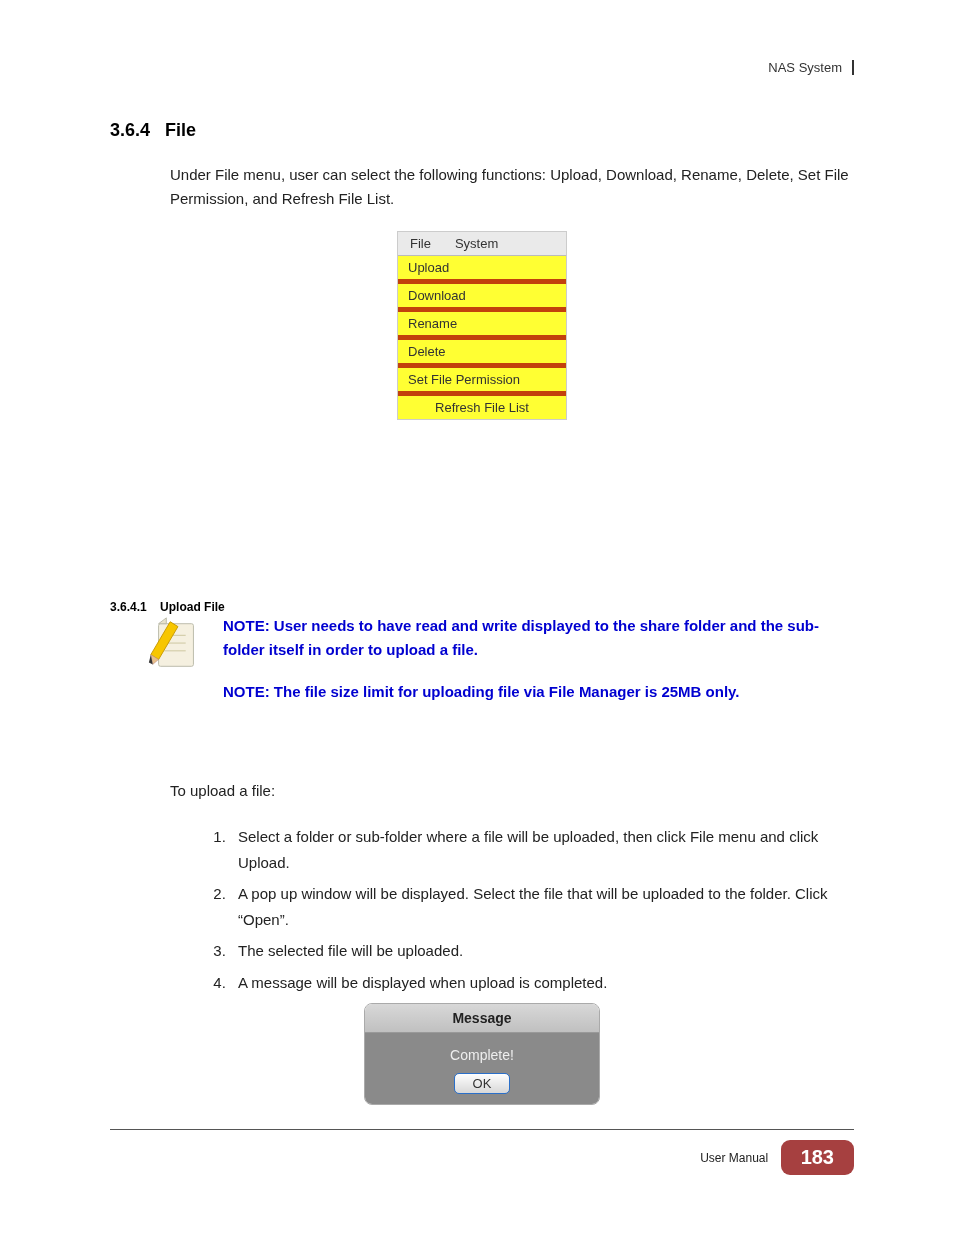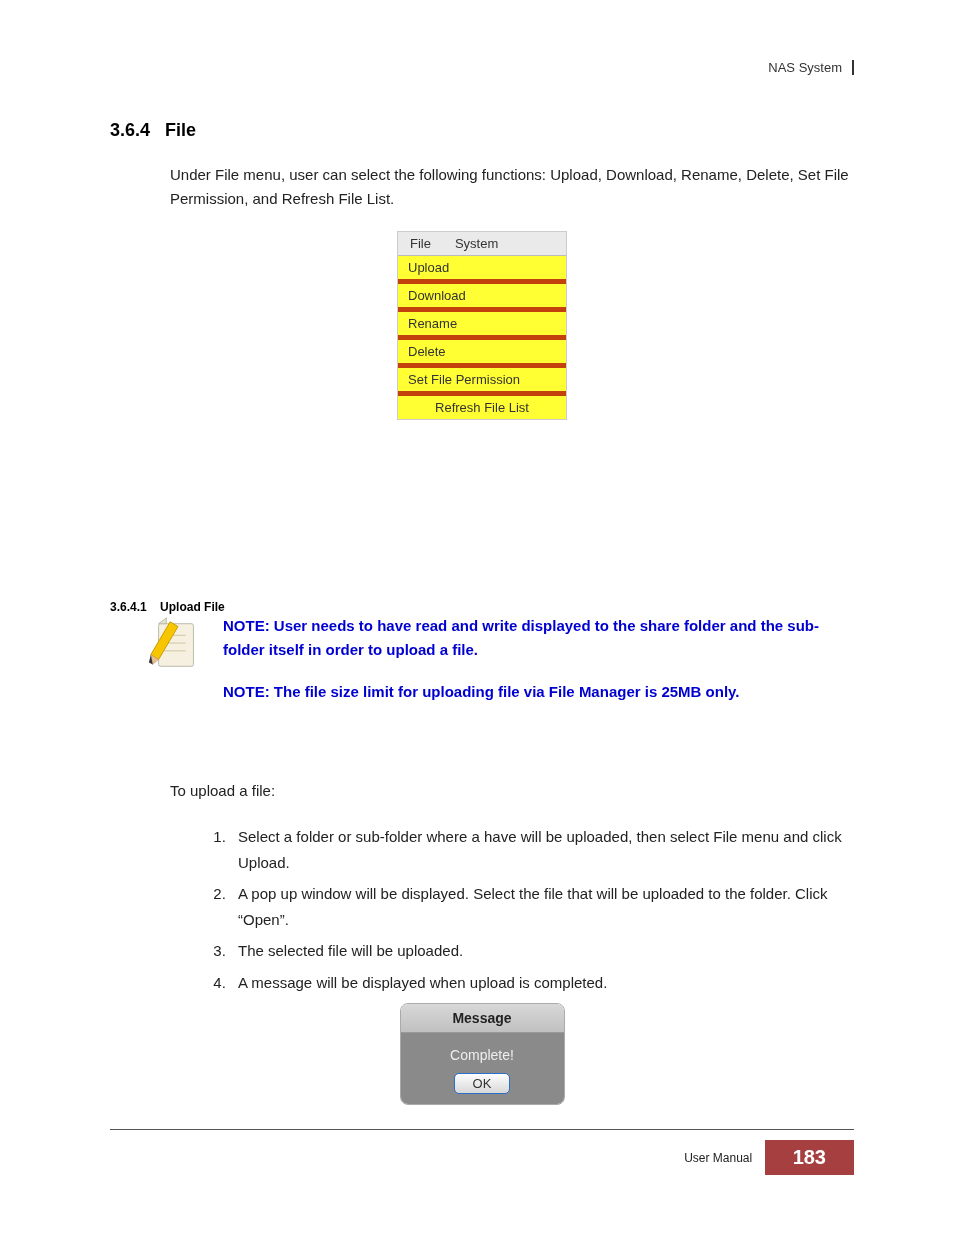--- a/index.html
+++ b/index.html
@@ -95,21 +95,21 @@
     font-size: 15px;
     color: #222;
     line-height: 1.7;
   }
   ol.steps li {
     padding-left: 8px;
     margin-bottom: 6px;
     padding-right: 10px;
   }
   .dialog-figure {
-    width: 165px;
+    width: 236px;
     margin: 8px auto 0 auto;
     border: 1px solid #aaa;
     border-radius: 8px;
     overflow: hidden;
     font-family: "Helvetica Neue", Arial, sans-serif;
   }
   .dialog-title {
     background: linear-gradient(#d8d8d8,#c0c0c0);
     text-align: center;
     font-weight: bold;
@@ -151,22 +151,23 @@
     color: #222;
     margin-right: 8px;
     vertical-align: middle;
   }
   .page-num {
     display: inline-block;
     background: #a64040;
     color: #fff;
     font-weight: bold;
     font-size: 20px;
-    padding: 6px 28px;
+    padding: 6px 20px;
     vertical-align: middle;
+    border-radius: 9px;
   }
   
   .note-svg { width: 62px; height: 62px; }
 </style>
 </head>
 <body>
 
 <div class="page">
 
   <div class="header-right">NAS System</div>
@@ -213,21 +214,21 @@
     </div>
     <div class="note-text">
       <p class="note-para">NOTE: User needs to have read and write displayed to the share folder and the sub-folder itself in order to upload a file.</p>
       <p class="note-para">NOTE: The file size limit for uploading file via File Manager is 25MB only.</p>
     </div>
   </div>
 
   <p class="steps-intro">To upload a file:</p>
 
   <ol class="steps">
-    <li>Select a folder or sub-folder where a have will be uploaded, then select File menu and click Upload.</li>
+    <li>Select a folder or sub-folder where a file will be uploaded, then click File menu and click Upload.</li>
     <li>A pop up window will be displayed. Select the file that will be uploaded to the folder. Click “Open”.</li>
     <li>The selected file will be uploaded.</li>
     <li>A message will be displayed when upload is completed.</li>
   </ol>
 
   <div class="dialog-figure">
     <div class="dialog-title">Message</div>
     <div class="dialog-body">
       <div class="dialog-msg">Complete!</div>
       <div class="dialog-btn">OK</div>

